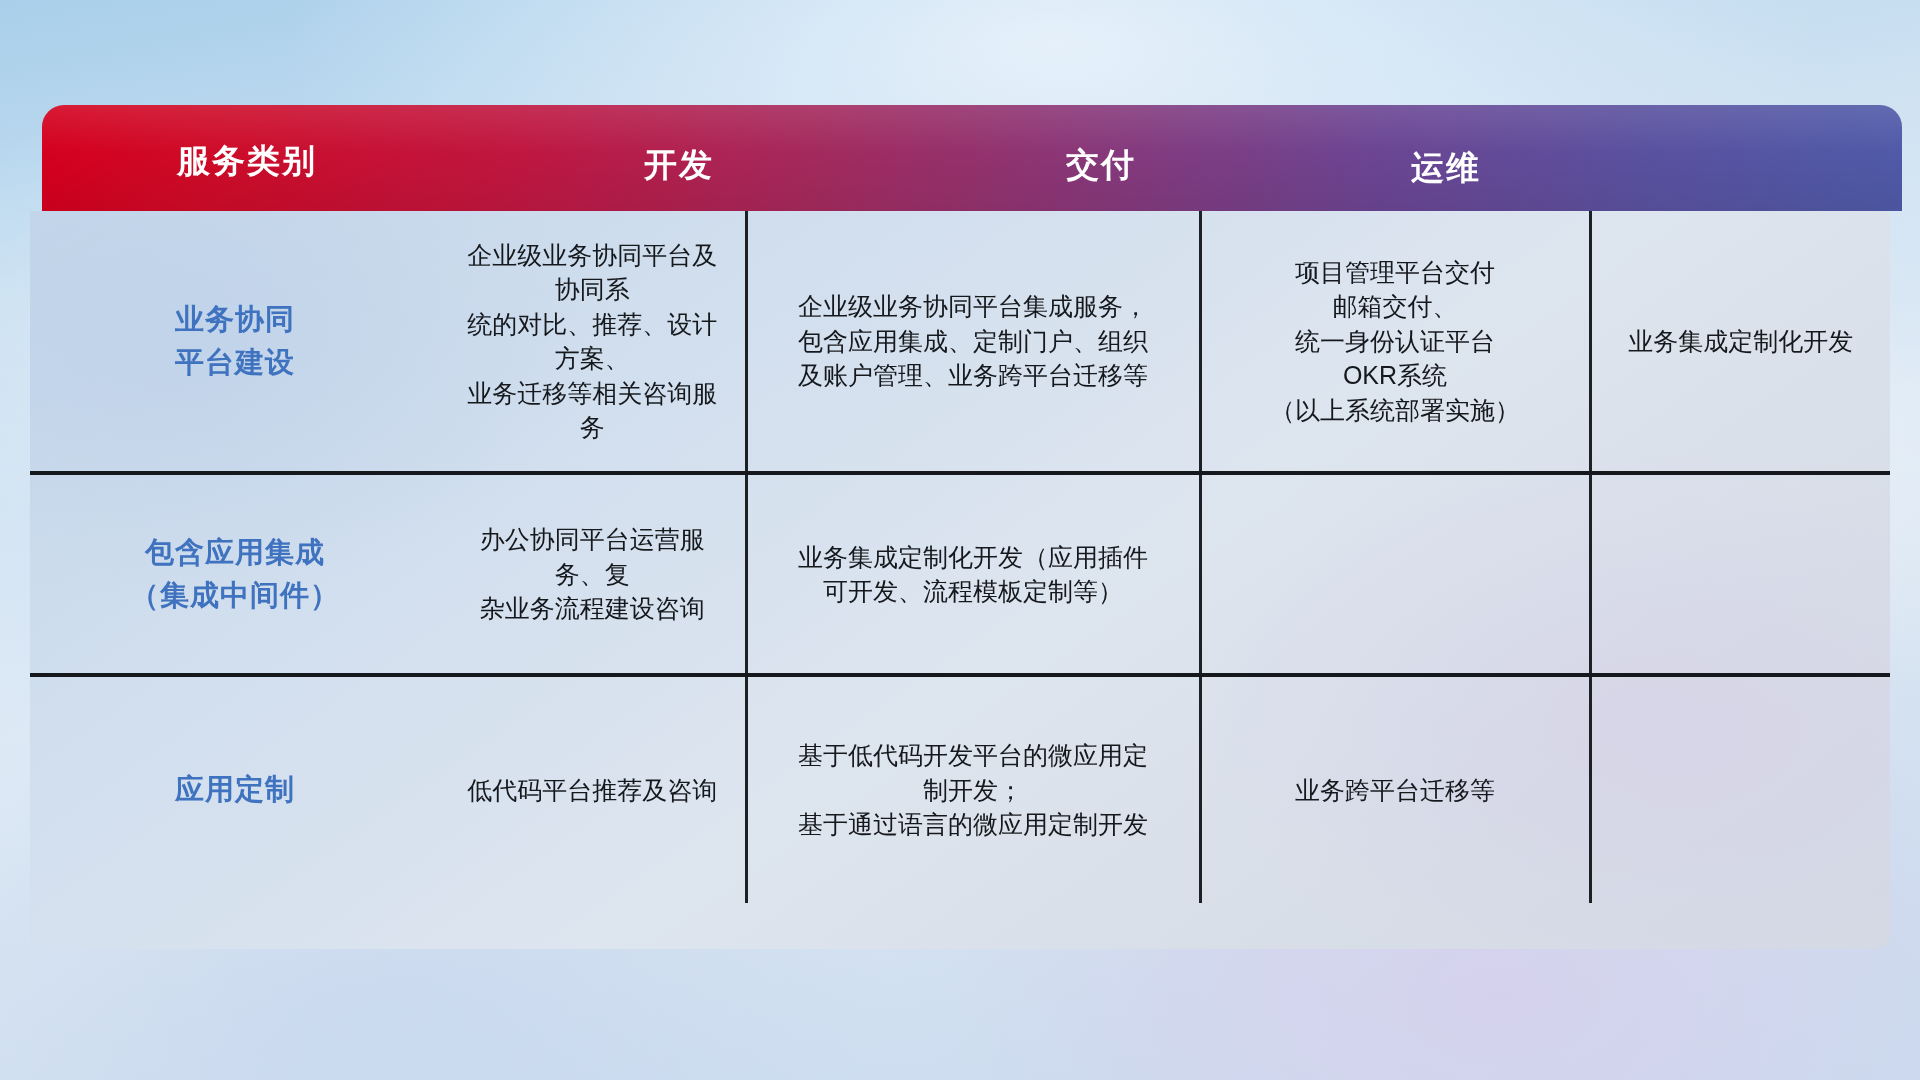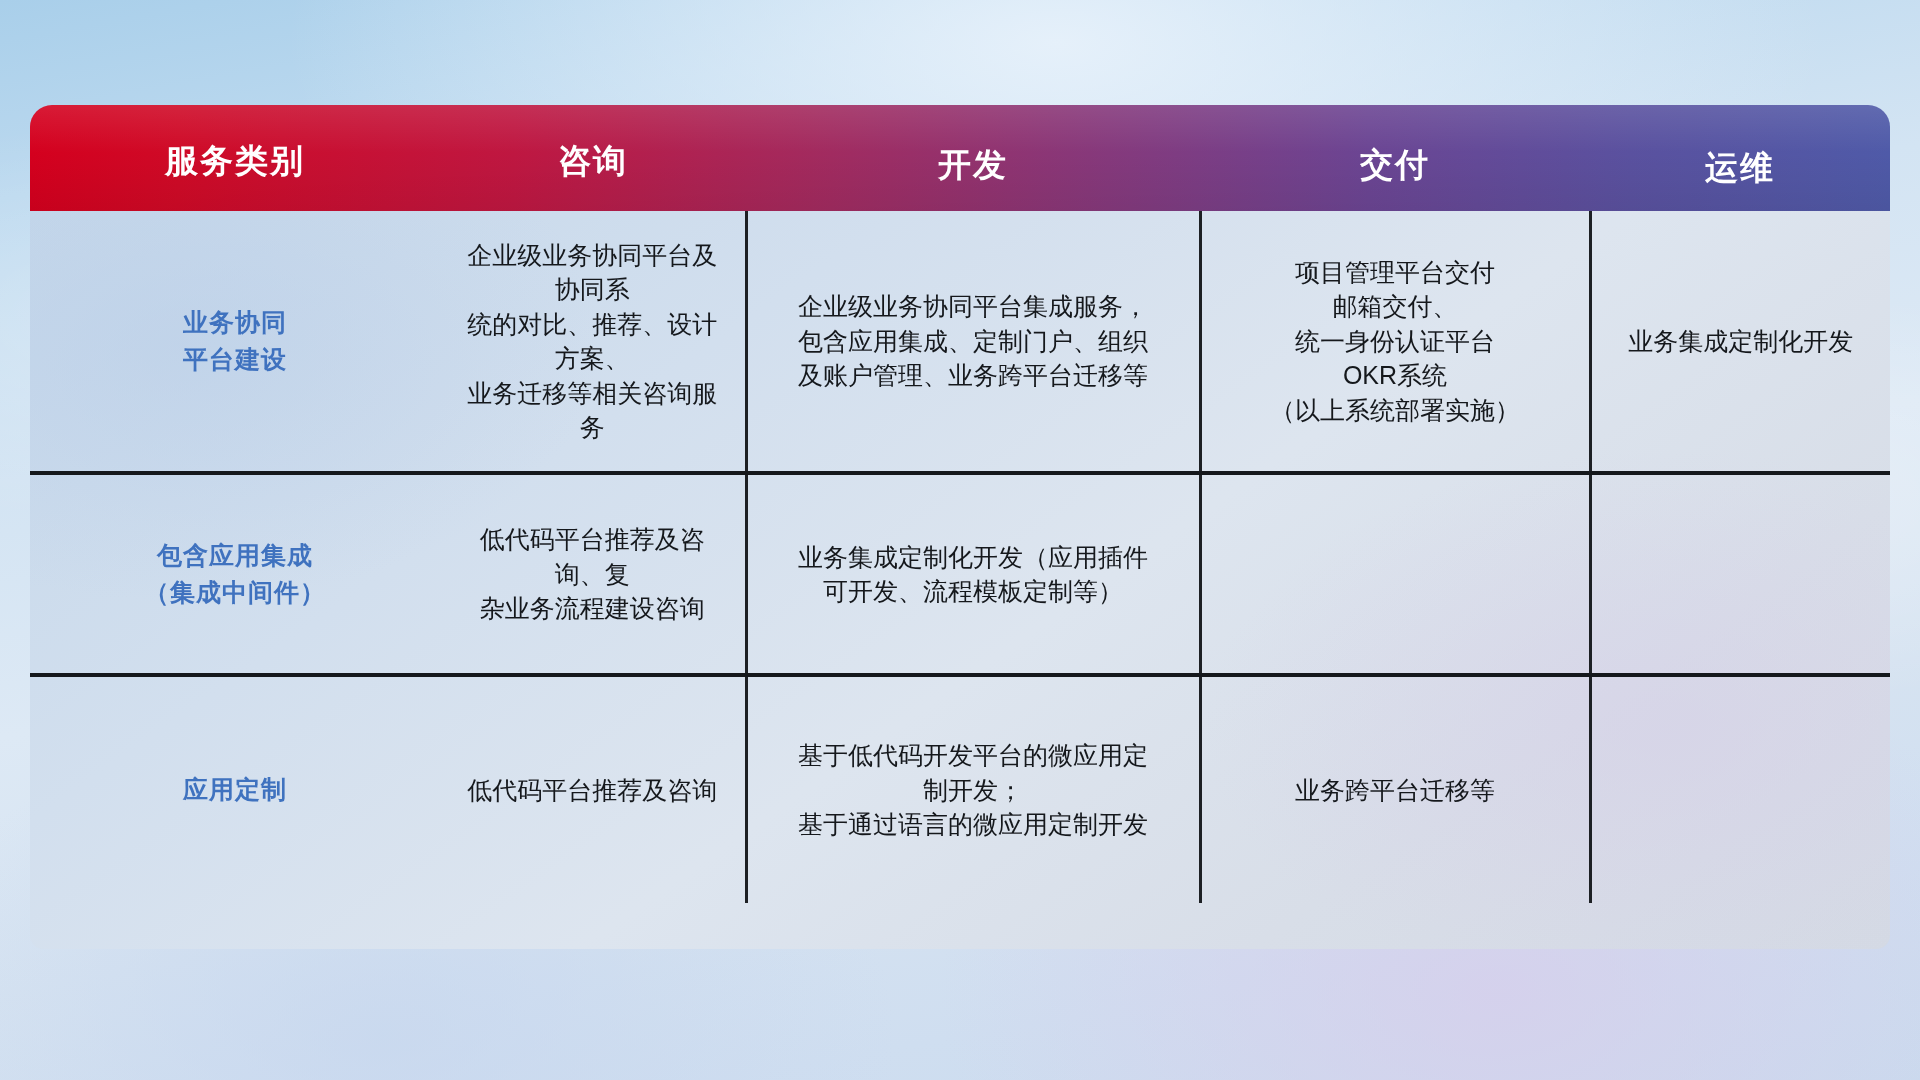--- a/index.html
+++ b/index.html
@@ -46,21 +46,21 @@
     position: absolute;
     left: 30px;
     top: 105px;
     width: 1860px;
     height: 844px;
   }
 
   
   #table-header {
     position: absolute;
-    left: 0;
+    left: 12px;
     top: 0;
     width: 1860px;
     height: 106px;
     border-radius: 22px 22px 0 0;
     background: linear-gradient(90deg,
       #d4001e 0%,
       #cf0a27 8%,
       #bf1741 26%,
       #a32a5e 42%,
       #85397c 58%,
@@ -120,21 +120,21 @@
     text-align: center;
     color: #15181c;
     font-size: 25px;
     line-height: 1.38;
     padding: 10px 16px;
     background: transparent;
   }
   table.grid td.cat {
     color: #3f72bf;
     font-weight: bold;
-    font-size: 25px;
+    font-size: 29px;
     line-height: 1.5;
     letter-spacing: 1px;
   }
 
   
   table.grid td.v-right { border-right: 3px solid #1d2024; }
   table.grid tr.row-div > td { border-bottom: 4px solid #15181c; }
 
   .cell-text { display: block; white-space: pre-line; }
 </style>
@@ -142,21 +142,20 @@
 <body>
 
 <div id="bg"></div>
 <div id="bg-sheen"></div>
 
 <div id="table-card">
 
   <div id="table-header">
     <div class="header-cells">
       <div class="header-cell" style="width:410px;">服务类别</div>
-      <div class="header-cell" style="width:306px;">咨询</div>
       <div class="header-cell" style="width:454px;margin-top:8px;">开发</div>
       <div class="header-cell" style="width:390px;margin-top:8px;">交付</div>
       <div class="header-cell" style="width:300px;margin-top:15px;">运维</div>
     </div>
   </div>
 
   <div id="table-body">
     <table class="grid">
       <colgroup>
         <col style="width:410px;">
@@ -192,21 +191,21 @@
             <span class="cell-text">业务集成定制化开发</span>
           </td>
         </tr>
 
         <tr class="row-div" style="height:202px;">
           <td class="cat">
             <span class="cell-text">包含应用集成
 （集成中间件）</span>
           </td>
           <td class="v-right">
-            <span class="cell-text">低代码平台推荐及咨询、复
+            <span class="cell-text">办公协同平台运营服务、复
 杂业务流程建设咨询</span>
           </td>
           <td class="v-right">
             <span class="cell-text">业务集成定制化开发（应用插件
 可开发、流程模板定制等）</span>
           </td>
           <td class="v-right">
             <span class="cell-text"></span>
           </td>
           <td>

